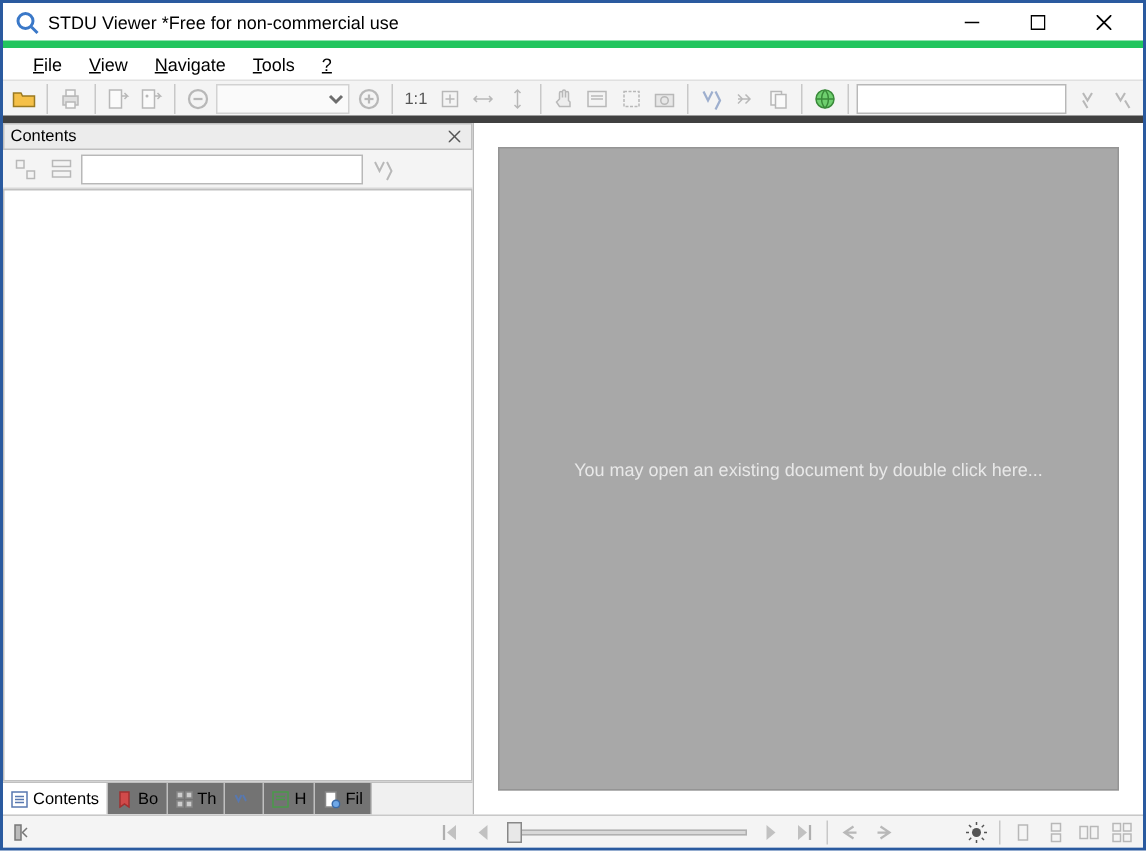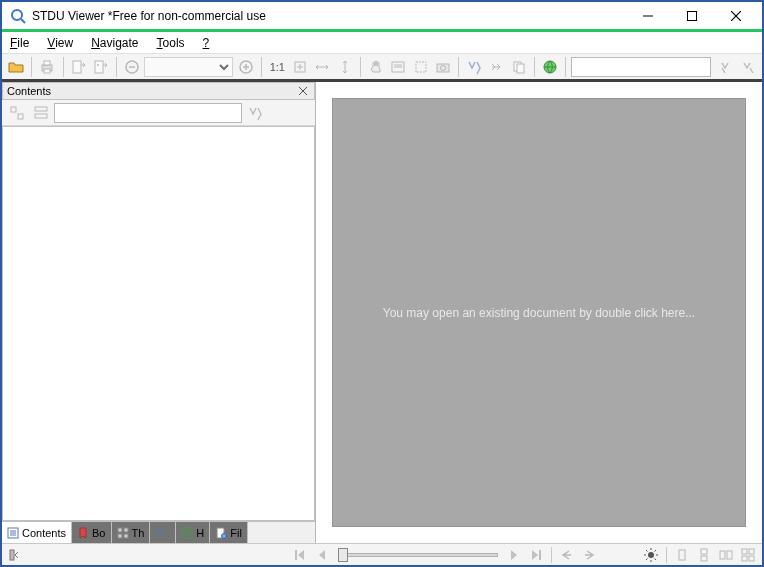--- a/index.html
+++ b/index.html
@@ -14,53 +14,53 @@
     flex-direction: column;
     overflow: hidden;
   }
   
   .titlebar {
     height: 30px;
     background: #fff;
     display: flex;
     align-items: center;
     padding: 0 4px 0 8px;
-    border-bottom: 3px solid #22c55e;
+    border-bottom: 5px solid #22c55e;
   }
   .titlebar .icon { width: 16px; height: 16px; margin-right: 6px; }
   .titlebar .title { flex: 1; font-size: 12px; color: #000; }
   .winbtn {
     width: 44px; height: 28px;
     display: flex; align-items: center; justify-content: center;
     color: #333;
   }
   .winbtn svg { width: 10px; height: 10px; }
   
   .menubar {
     height: 22px;
     display: flex;
     align-items: center;
-    padding: 0 0;
+    padding: 0 12px;
     gap: 2px;
     border-bottom: 1px solid #e0e0e0;
   }
   .menubar .menuitem {
     padding: 2px 8px;
     font-size: 12px;
     cursor: default;
   }
   .menubar .menuitem .ul { text-decoration: underline; }
   
   .toolbar {
     height: 28px;
     display: flex;
     align-items: center;
     padding: 2px 4px;
     gap: 2px;
-    border-bottom: 3px solid #404040;
+    border-bottom: 5px solid #404040;
     background: #f4f4f4;
   }
   .tb-btn {
     width: 22px; height: 22px;
     display: flex; align-items: center; justify-content: center;
     border: 1px solid transparent;
     border-radius: 2px;
   }
   .tb-btn svg { width: 16px; height: 16px; }
   .tb-sep {

